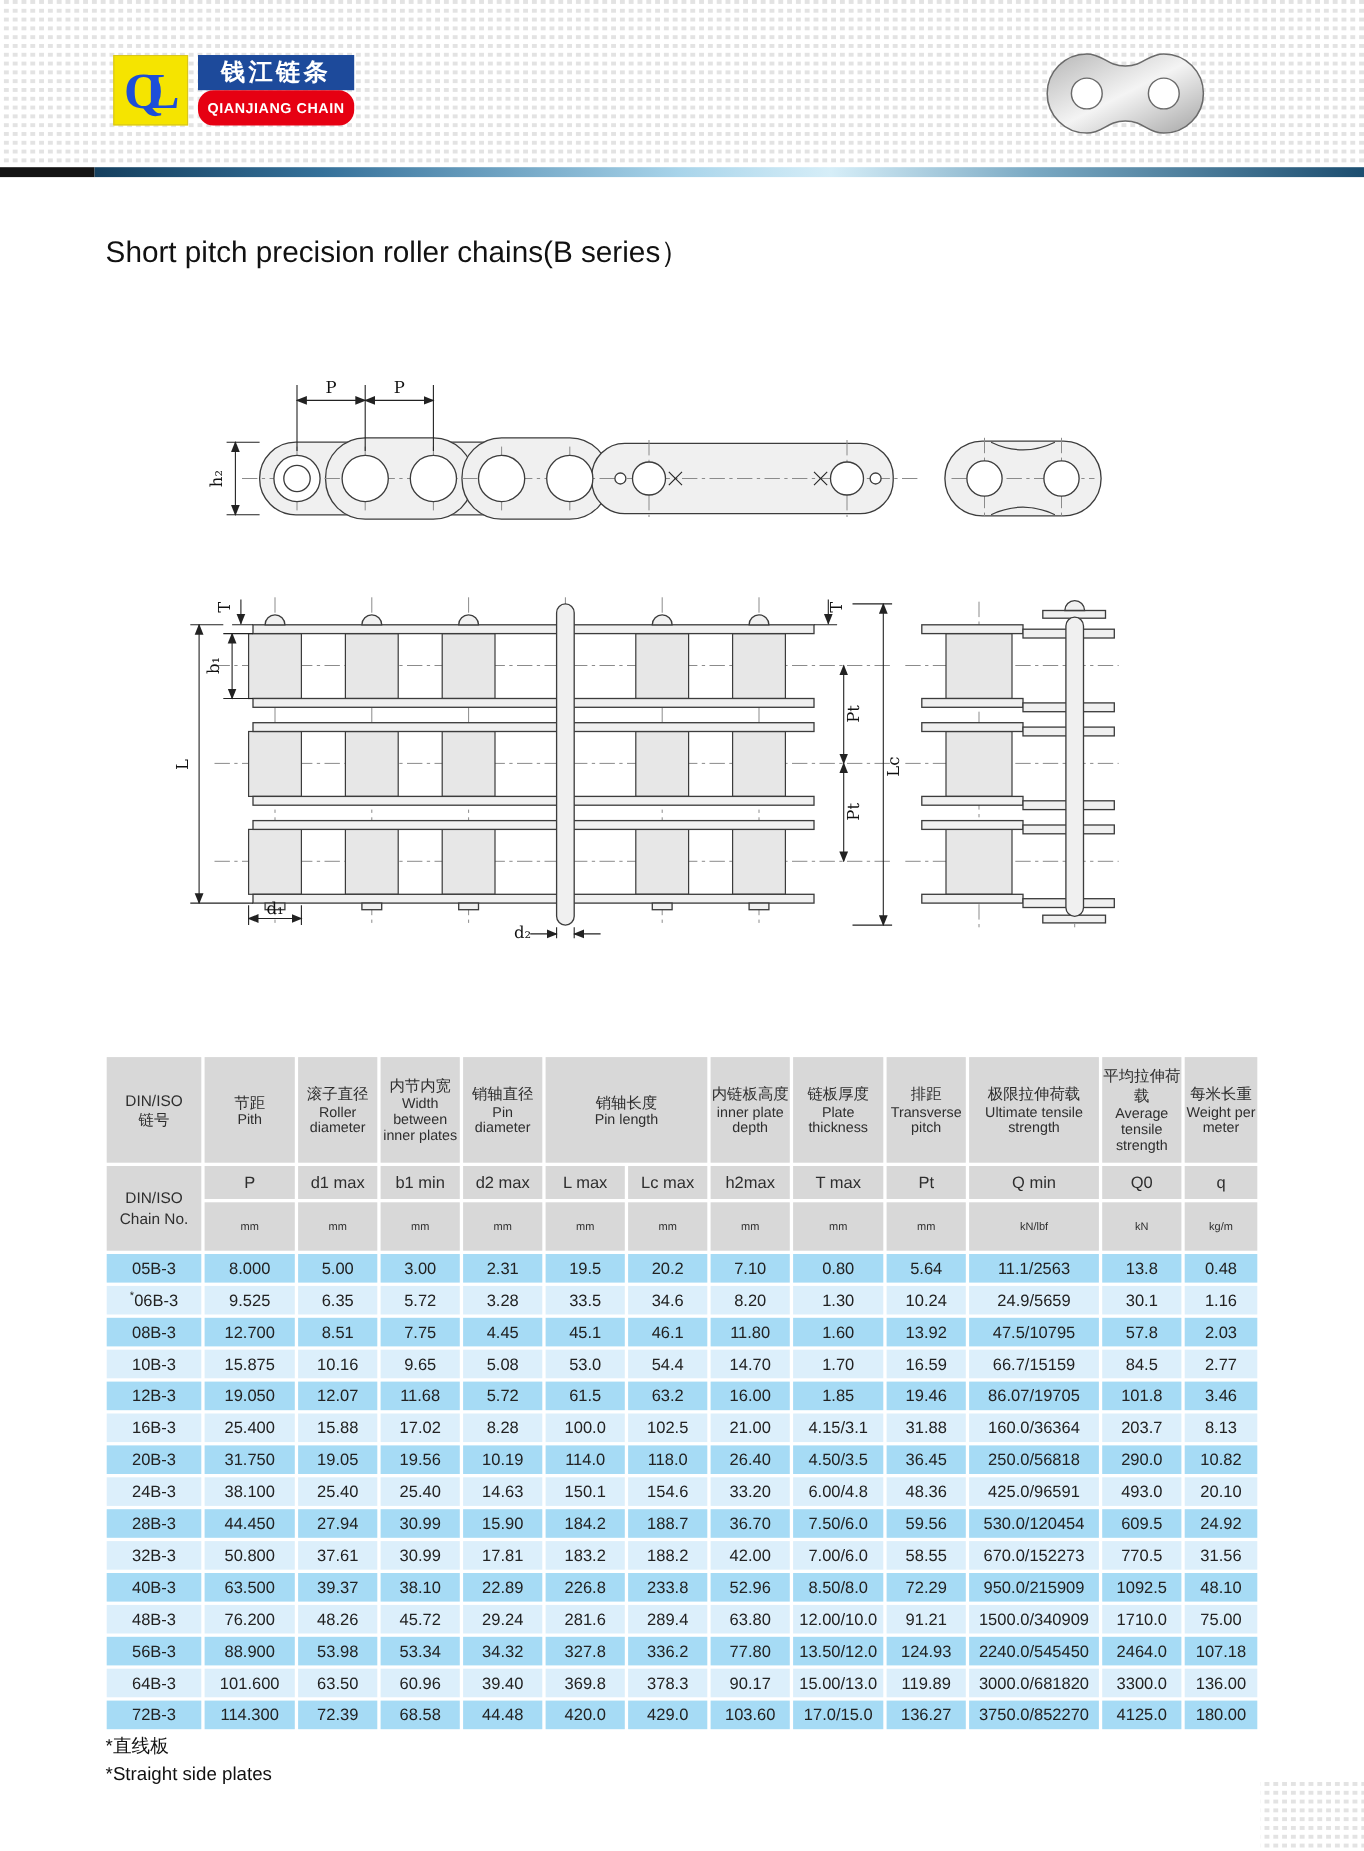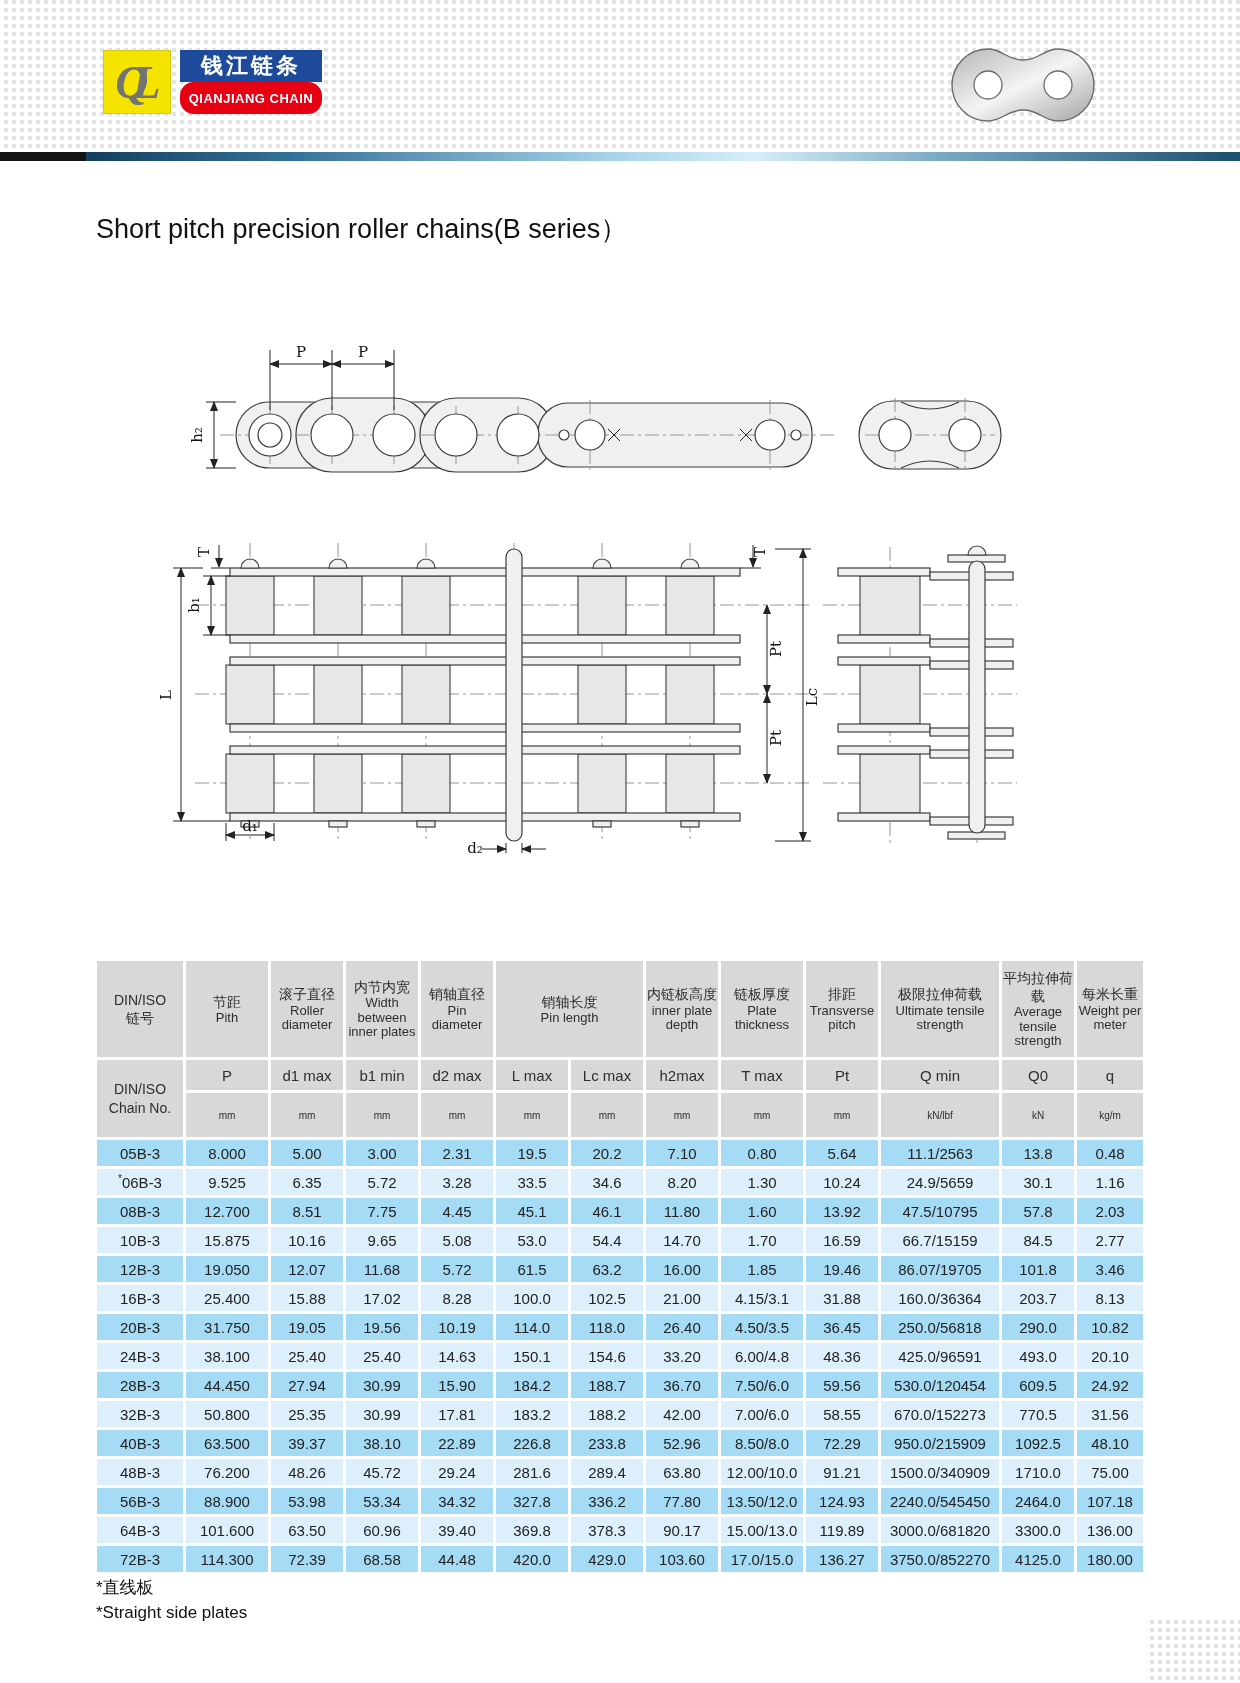--- a/index.html
+++ b/index.html
@@ -12,22 +12,22 @@
   .dots.corner{left:1146px;top:1620px;width:94px;height:63px;}
   
   .rule{position:absolute;left:0;top:152px;width:1240px;height:9px;display:flex;}
   .rule-black{width:86px;background:#141414;}
   .rule-grad{flex:1;background:linear-gradient(90deg,#143f5e 0%,#35719a 18%,#a8d4ea 46%,
              #d6eef8 58%,#7aa9c3 74%,#1c4e70 100%);}
   
   .brand{position:absolute;left:103px;top:50px;display:flex;align-items:flex-start;}
   .logo-mark{width:66px;height:62px;background:#f5e400;border:1px solid #d8c51a;
              display:flex;align-items:center;justify-content:center;}
-  .logo-mark span{font-family:"Liberation Serif",serif;font-style:italic;font-weight:bold;
-                  font-size:46px;color:#737373;letter-spacing:-16px;padding-right:14px;text-align:right;}
+  .logo-mark span{font-family:"Liberation Serif",serif;font-weight:bold;
+                  font-size:46px;color:#1d4ed8;letter-spacing:-16px;padding-right:14px;text-align:right;}
   .logo-text{margin-left:9px;width:142px;}
   .logo-cn{height:32px;background:#1d4a9b;color:#fff;font-size:22px;font-weight:bold;
            letter-spacing:3px;display:flex;align-items:center;justify-content:center;}
   .logo-en{height:32px;background:#e60012;color:#fff;font-size:13px;font-weight:bold;
            letter-spacing:.5px;display:flex;align-items:center;justify-content:center;border-radius:14px;}
   .link-plate{position:absolute;left:948px;top:46px;}
   
   .title-cn{position:absolute;left:96px;top:178px;margin:0;font-size:25px;font-weight:600;
             color:#161616;letter-spacing:1px;}
   .title-en{position:absolute;left:96px;top:211px;margin:0;font-size:27px;font-weight:400;
@@ -500,21 +500,21 @@
           <td>36.70</td>
           <td>7.50/6.0</td>
           <td>59.56</td>
           <td>530.0/120454</td>
           <td>609.5</td>
           <td>24.92</td>
         </tr>
         <tr class="light">
           <td>32B-3</td>
           <td>50.800</td>
-          <td>25.35</td>
+          <td>37.61</td>
           <td>30.99</td>
           <td>17.81</td>
           <td>183.2</td>
           <td>188.2</td>
           <td>42.00</td>
           <td>7.00/6.0</td>
           <td>58.55</td>
           <td>670.0/152273</td>
           <td>770.5</td>
           <td>31.56</td>

